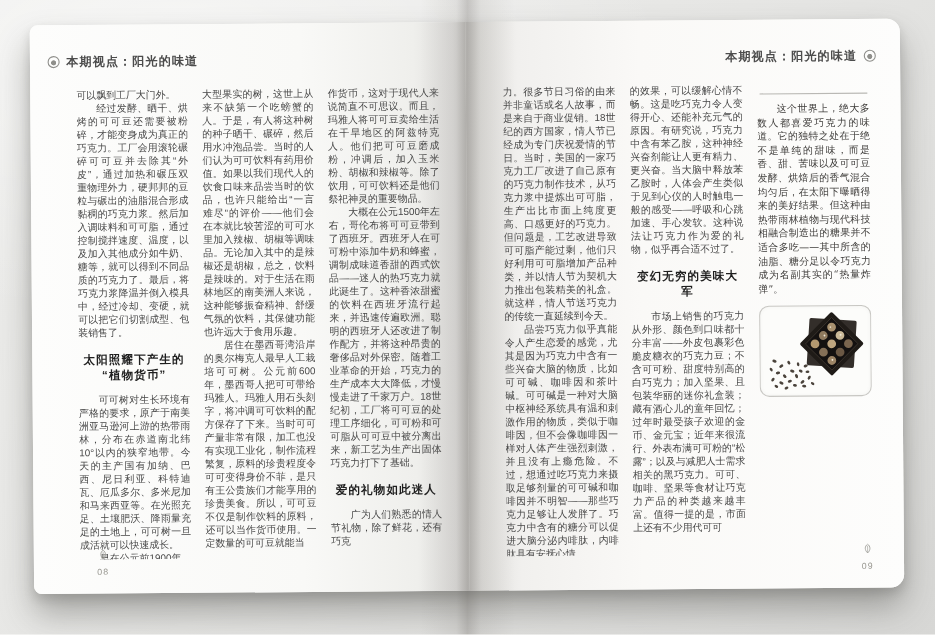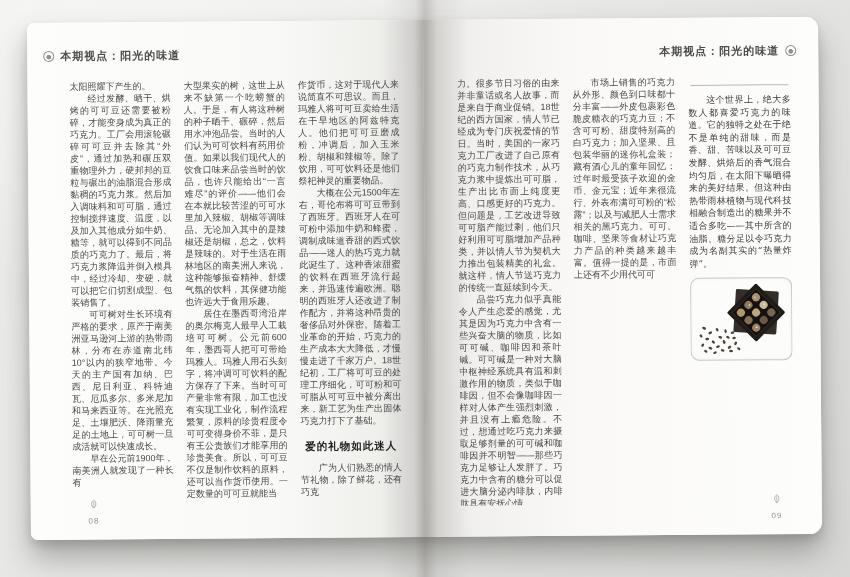--- a/index.html
+++ b/index.html
@@ -69,39 +69,41 @@
     font-size:9px;line-height:12.6px;color:#3d3b39;
   }
   .col-divider{border:none;border-top:1px solid #b9b8b4;margin:9px 2px 8px;}
   .photo-frame{
     margin:8px 0 0;padding:5px;border:1px solid #c8c7c3;border-radius:9px;
     background:#fcfcfa;box-shadow:inset 0 0 4px rgba(0,0,0,.04);
   }
   .photo-frame svg{display:block;width:100%;height:auto;}
   .page-footer{position:absolute;bottom:12px;text-align:center;width:22px;}
   .page-left .page-footer{left:52px;}
-  .page-right .page-footer{right:34px;}
+  .page-right .page-footer{right:22px;}
   .leaf-icon{display:block;margin:0 auto 1px;}
   .page-num{font-size:8px;color:#97968f;letter-spacing:1px;}
 </style>
 </head>
 <body>
 
 <div class="scene">
   <div class="book">
 
     <div class="page page-left">
       <div class="page-header">
         <span class="section-icon"></span>
         <span>本期视点：阳光的味道</span>
       </div>
       <div class="page-content">
           <div class="col">
-            <p class="body-p noindent">太阳照耀下产生的。</p>
+            <p class="body-p noindent">可以飘到工厂大门外。</p>
             <p class="body-p">经过发酵、晒干、烘烤的可可豆还需要被粉碎，才能变身成为真正的巧克力。工厂会用滚轮碾碎可可豆并去除其“外皮”，通过加热和碾压双重物理外力，硬邦邦的豆粒与碾出的油脂混合形成黏稠的巧克力浆。然后加入调味料和可可脂，通过控制搅拌速度、温度，以及加入其他成分如牛奶、糖等，就可以得到不同品质的巧克力了。最后，将巧克力浆降温并倒入模具中，经过冷却、变硬，就可以把它们切割成型、包装销售了。</p>
+            <h3 class="col-heading">太阳照耀下产生的
+“植物货币”</h3>
             <p class="body-p">可可树对生长环境有严格的要求，原产于南美洲亚马逊河上游的热带雨林，分布在赤道南北纬10°以内的狭窄地带。今天的主产国有加纳、巴西、尼日利亚、科特迪瓦、厄瓜多尔、多米尼加和马来西亚等。在光照充足、土壤肥沃、降雨量充足的土地上，可可树一旦成活就可以快速成长。</p>
             <p class="body-p">早在公元前1900年，南美洲人就发现了一种长有</p>
           </div>
           <div class="col">
             <p class="body-p noindent">大型果实的树，这世上从来不缺第一个吃螃蟹的人。于是，有人将这种树的种子晒干、碾碎，然后用水冲泡品尝。当时的人们认为可可饮料有药用价值。如果以我们现代人的饮食口味来品尝当时的饮品，也许只能给出“一言难尽”的评价——他们会在本就比较苦涩的可可水里加入辣椒、胡椒等调味品。无论加入其中的是辣椒还是胡椒，总之，饮料是辣味的。对于生活在雨林地区的南美洲人来说，这种能够振奋精神、舒缓气氛的饮料，其保健功能也许远大于食用乐趣。</p>
             <p class="body-p">居住在墨西哥湾沿岸的奥尔梅克人最早人工栽培可可树。公元前600年，墨西哥人把可可带给玛雅人。玛雅人用石头刻字，将冲调可可饮料的配方保存了下来。当时可可产量非常有限，加工也没有实现工业化，制作流程繁复，原料的珍贵程度令可可变得身价不菲，是只有王公贵族们才能享用的珍贵美食。所以，可可豆不仅是制作饮料的原料，还可以当作货币使用。一定数量的可可豆就能当</p>
           </div>
           <div class="col">
             <p class="body-p noindent">作货币，这对于现代人来说简直不可思议。而且，玛雅人将可可豆卖给生活在干旱地区的阿兹特克人。他们把可可豆磨成粉，冲调后，加入玉米粉、胡椒和辣椒等。除了饮用，可可饮料还是他们祭祀神灵的重要物品。</p>
             <p class="body-p">大概在公元1500年左右，哥伦布将可可豆带到了西班牙。西班牙人在可可粉中添加牛奶和蜂蜜，调制成味道香甜的西式饮品——迷人的热巧克力就此诞生了。这种香浓甜蜜的饮料在西班牙流行起来，并迅速传遍欧洲。聪明的西班牙人还改进了制作配方，并将这种昂贵的奢侈品对外保密。随着工业革命的开始，巧克力的生产成本大大降低，才慢慢走进了千家万户。18世纪初，工厂将可可豆的处理工序细化，可可粉和可可脂从可可豆中被分离出来，新工艺为生产出固体巧克力打下了基础。</p>
@@ -122,20 +124,22 @@
       <div class="page-header">
         <span>本期视点：阳光的味道</span>
         <span class="section-icon"></span>
       </div>
       <div class="page-content">
           <div class="col">
             <p class="body-p noindent">力。很多节日习俗的由来并非童话或名人故事，而是来自于商业促销。18世纪的西方国家，情人节已经成为专门庆祝爱情的节日。当时，美国的一家巧克力工厂改进了自己原有的巧克力制作技术，从巧克力浆中提炼出可可脂，生产出比市面上纯度更高、口感更好的巧克力。但问题是，工艺改进导致可可脂产能过剩，他们只好利用可可脂增加产品种类，并以情人节为契机大力推出包装精美的礼盒。就这样，情人节送巧克力的传统一直延续到今天。</p>
             <p class="body-p">品尝巧克力似乎真能令人产生恋爱的感觉，尤其是因为巧克力中含有一些兴奋大脑的物质，比如可可碱、咖啡因和茶叶碱。可可碱是一种对大脑中枢神经系统具有温和刺激作用的物质，类似于咖啡因，但不会像咖啡因一样对人体产生强烈刺激，并且没有上瘾危险。不过，想通过吃巧克力来摄取足够剂量的可可碱和咖啡因并不明智——那些巧克力足够让人发胖了。巧克力中含有的糖分可以促进大脑分泌内啡肽，内啡肽具有安抚心情</p>
           </div>
           <div class="col">
+            <p class="body-p noindent">的效果，可以缓解心情不畅。这是吃巧克力令人变得开心、还能补充元气的原因。有研究说，巧克力中含有苯乙胺，这种神经兴奋剂能让人更有精力、更兴奋。当大脑中释放苯乙胺时，人体会产生类似于见到心仪的人时触电一般的感受——呼吸和心跳加速、手心发软。这种说法让巧克力作为爱的礼物，似乎再合适不过了。</p>
+            <h3 class="col-heading">变幻无穷的美味大军</h3>
             <p class="body-p">市场上销售的巧克力从外形、颜色到口味都十分丰富——外皮包裹彩色脆皮糖衣的巧克力豆；不含可可粉、甜度特别高的白巧克力；加入坚果、且包装华丽的迷你礼盒装；藏有酒心儿的童年回忆；过年时最受孩子欢迎的金币、金元宝；近年来很流行、外表布满可可粉的“松露”；以及与减肥人士需求相关的黑巧克力。可可、咖啡、坚果等食材让巧克力产品的种类越来越丰富。值得一提的是，市面上还有不少用代可可</p>
           </div>
           <div class="col">
             <hr class="col-divider">
             <p class="body-p kai">这个世界上，绝大多数人都喜爱巧克力的味道。它的独特之处在于绝不是单纯的甜味，而是香、甜、苦味以及可可豆发酵、烘焙后的香气混合均匀后，在太阳下曝晒得来的美好结果。但这种由热带雨林植物与现代科技相融合制造出的糖果并不适合多吃——其中所含的油脂、糖分足以令巧克力成为名副其实的“热量炸弹”。</p>
             <figure class="photo-frame">
     <svg viewBox="0 0 118 92" aria-hidden="true">
 
       <rect x="50" y="9" width="56" height="56" rx="2" transform="rotate(4 78 37)" style="fill:var(--photo-box,#28231f)" opacity="0.95"></rect>
 

